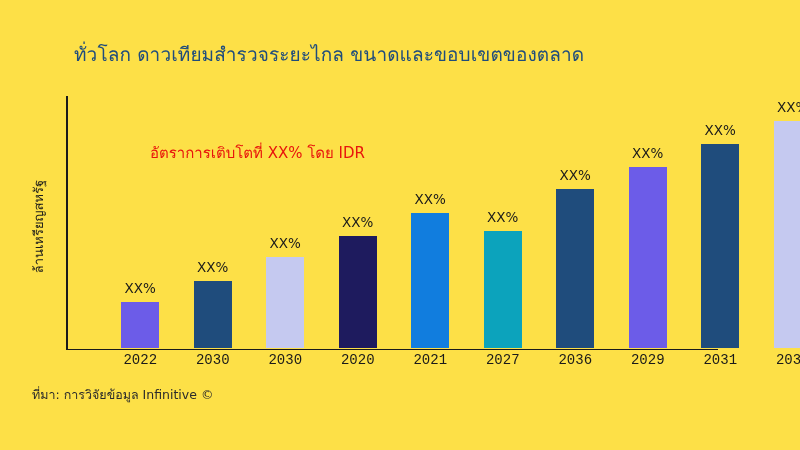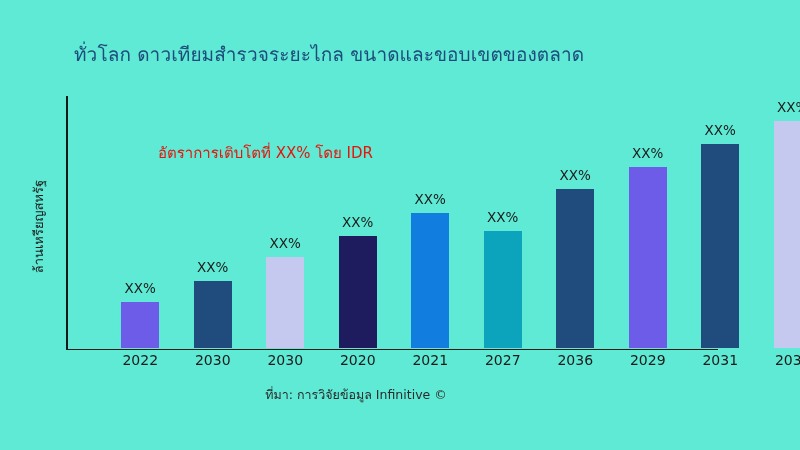--- a/index.html
+++ b/index.html
@@ -7,21 +7,21 @@
     padding: 0;
     background: #ffffff;
   }
   body {
     font-family: "DejaVu Sans", "Liberation Sans", sans-serif;
   }
   #screen {
     position: relative;
     width: 800px;
     height: 450px;
-    background: #5eead4;
+    background: #fde047;
     overflow: hidden;
   }
   
   #chart-title {
     position: absolute;
     left: 74px;
     top: 41px;
     font-size: 19px;
     line-height: 26px;
     color: #1f4c7c;
@@ -89,41 +89,41 @@
     white-space: nowrap;
   }
   .tick-label {
     position: absolute;
     top: 258px;
     left: 50%;
     transform: translateX(-50%);
     font-size: 14px;
     color: #1a1a1a;
     white-space: nowrap;
+    font-family: Liberation Mono, monospace;
   }
   
   #growth-annotation {
     position: absolute;
     left: 150px;
     top: 141px;
     font-size: 15px;
     color: #e8140c;
     white-space: nowrap;
-    margin-left: 8px;
   }
   
   #source-note {
     position: absolute;
     left: 0px;
     top: 385px;
     width: 712px;
-    text-align: center;
     font-size: 12.5px;
     color: #2b2b2b;
     white-space: nowrap;
+    padding-left: 32px;
   }
 </style>
 </head>
 <body>
 
 <div id="screen">
 
   <div id="chart-title">ทั่วโลก ดาวเทียมสำรวจระยะไกล ขนาดและขอบเขตของตลาด</div>
 
   <div id="y-axis-label">ล้านเหรียญสหรัฐ</div>

